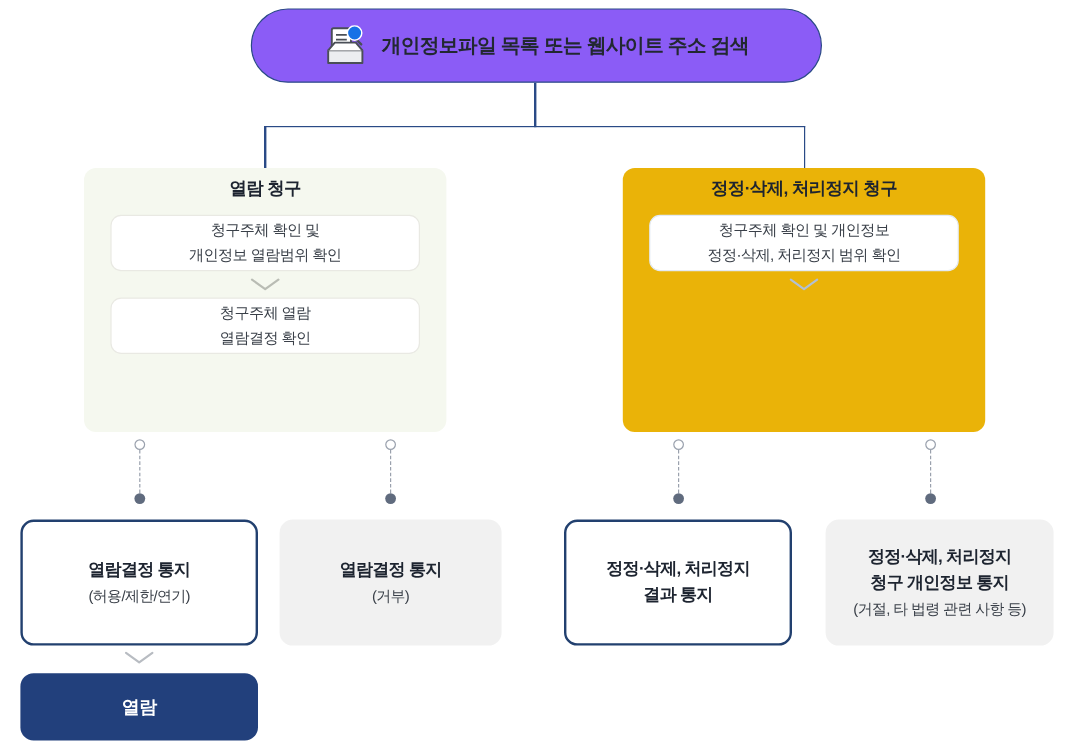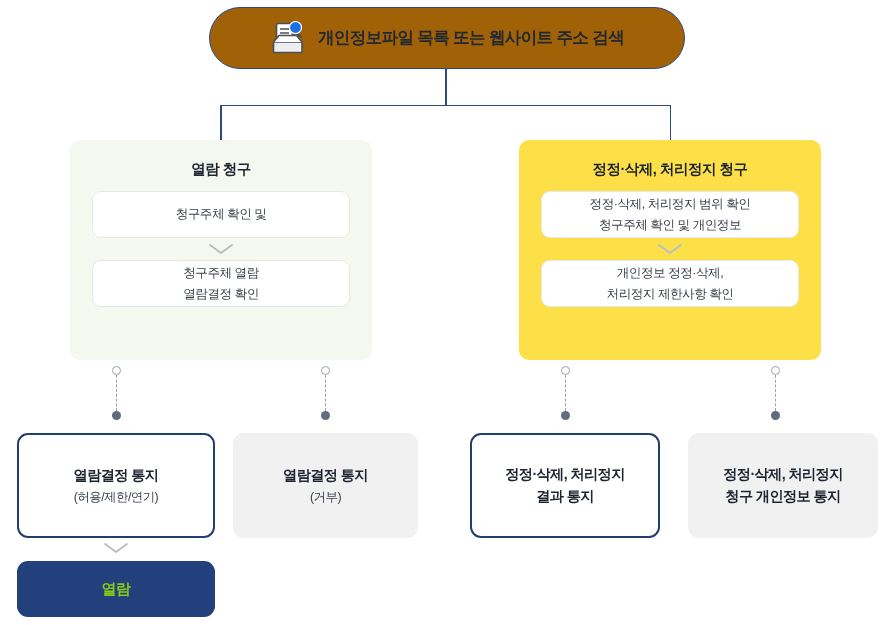--- a/index.html
+++ b/index.html
@@ -11,44 +11,44 @@
     overflow:hidden;
   }
   #stage{position:relative;width:893px;height:625px;}
 
   
   .capsule{
     position:absolute;left:209px;top:7px;width:476px;height:62px;
     box-sizing:border-box;
     border:1.6px solid #2a4a86;
     border-radius:34px;
-    background:#a16207;
+    background:#8b5cf6;
     display:flex;align-items:center;justify-content:center;
     gap:12px;
   }
   .capsule .txt{
     font-size:16.5px;font-weight:700;letter-spacing:-0.6px;color:#222831;
     white-space:nowrap;
   }
   .doc-icon{width:36px;height:34px;flex:0 0 auto;display:block;}
 
   
   .ln{position:absolute;background:#2a4a86;}
   .v-main{left:445px;top:69px;width:1.6px;height:37px;}
   .h-main{left:220px;top:104.5px;width:451px;height:1.6px;}
   .v-left{left:220px;top:104.5px;width:1.6px;height:36px;}
   .v-right{left:669.5px;top:104.5px;width:1.6px;height:36px;}
 
   
   .panel{
     position:absolute;box-sizing:border-box;border-radius:10px;
-    padding-top:12px;
+    padding-top:0;
   }
   .panel.left{left:70px;top:140px;width:302px;height:220px;background:#f5f8ef;}
-  .panel.right{left:519px;top:140px;width:302px;height:220px;background:#fde047;}
+  .panel.right{left:519px;top:140px;width:302px;height:220px;background:#eab308;}
   .panel-title{
     text-align:center;font-size:14.5px;font-weight:700;color:#1d2430;
     letter-spacing:-0.5px;margin:8px 0 12px 0;
   }
   .step{
     box-sizing:border-box;
     margin:0 22px;
     background:#ffffff;
     border:1px solid #e9e9e3;
     border-radius:9px;
@@ -95,21 +95,21 @@
   #card-c{left:470px;top:433px;width:190px;height:105px;}
   #card-d{left:688px;top:433px;width:190px;height:105px;}
 
   
   .chev-final{position:absolute;left:100px;top:539px;width:32px;height:18px;
     display:flex;align-items:center;justify-content:center;}
   .final-btn{
     position:absolute;left:17px;top:561px;width:198px;height:56px;
     background:#22407c;border-radius:11px;
     display:flex;align-items:center;justify-content:center;
-    color:#84cc16;font-size:15px;font-weight:700;letter-spacing:-0.4px;
+    color:#ffffff;font-size:15px;font-weight:700;letter-spacing:-0.4px;
   }
 </style>
 </head>
 <body>
 
 <div id="stage">
 
   <div class="capsule">
     <span>
       <svg class="doc-icon" viewBox="0 0 36 34" xmlns="http://www.w3.org/2000/svg">
@@ -128,47 +128,44 @@
 
   <div class="ln v-main"></div>
   <div class="ln h-main"></div>
   <div class="ln v-left"></div>
   <div class="ln v-right"></div>
 
   <div class="panel left">
     <div class="panel-title">열람 청구</div>
     <div class="step">
       <span>청구주체 확인 및</span>
+      <span>개인정보 열람범위 확인</span>
     </div>
     <div class="chev">
       <svg width="26" height="12" viewBox="0 0 26 12">
           <path d="M2 2 L13 10 L24 2" fill="none" stroke="#b9bcb4" stroke-width="1.8" stroke-linecap="round" stroke-linejoin="round"></path>
         </svg>
     </div>
     <div class="step">
       <span>청구주체 열람</span>
       <span>열람결정 확인</span>
     </div>
   </div>
 
   <div class="panel right">
     <div class="panel-title">정정·삭제, 처리정지 청구</div>
     <div class="step">
+      <span>청구주체 확인 및 개인정보</span>
       <span>정정·삭제, 처리정지 범위 확인</span>
-      <span>청구주체 확인 및 개인정보</span>
     </div>
     <div class="chev">
       <svg width="26" height="12" viewBox="0 0 26 12">
           <path d="M2 2 L13 10 L24 2" fill="none" stroke="#b2c0d4" stroke-width="1.8" stroke-linecap="round" stroke-linejoin="round"></path>
         </svg>
     </div>
-    <div class="step">
-      <span>개인정보 정정·삭제,</span>
-      <span>처리정지 제한사항 확인</span>
-    </div>
   </div>
 
   <div class="drop" style="left:111px;top:366px;">
     <div class="ring"></div>
     <div class="dash"></div>
     <div class="dot"></div>
   </div>
   <div class="drop" style="left:320px;top:366px;">
     <div class="ring"></div>
     <div class="dash"></div>
@@ -196,20 +193,21 @@
   </div>
 
   <div id="card-c" class="card outline">
     <span class="c-main">정정·삭제, 처리정지</span>
     <span class="c-main">결과 통지</span>
   </div>
 
   <div id="card-d" class="card filled">
     <span class="c-main">정정·삭제, 처리정지</span>
     <span class="c-main">청구 개인정보 통지</span>
+    <span class="c-sub">(거절, 타 법령 관련 사항 등)</span>
   </div>
 
   <div class="chev-final">
     <svg width="26" height="12" viewBox="0 0 26 12">
         <path d="M2 2 L13 10 L24 2" fill="none" stroke="#b8bcc2" stroke-width="1.8" stroke-linecap="round" stroke-linejoin="round"></path>
       </svg>
   </div>
   <div class="final-btn">
     <span>열람</span>
   </div>

